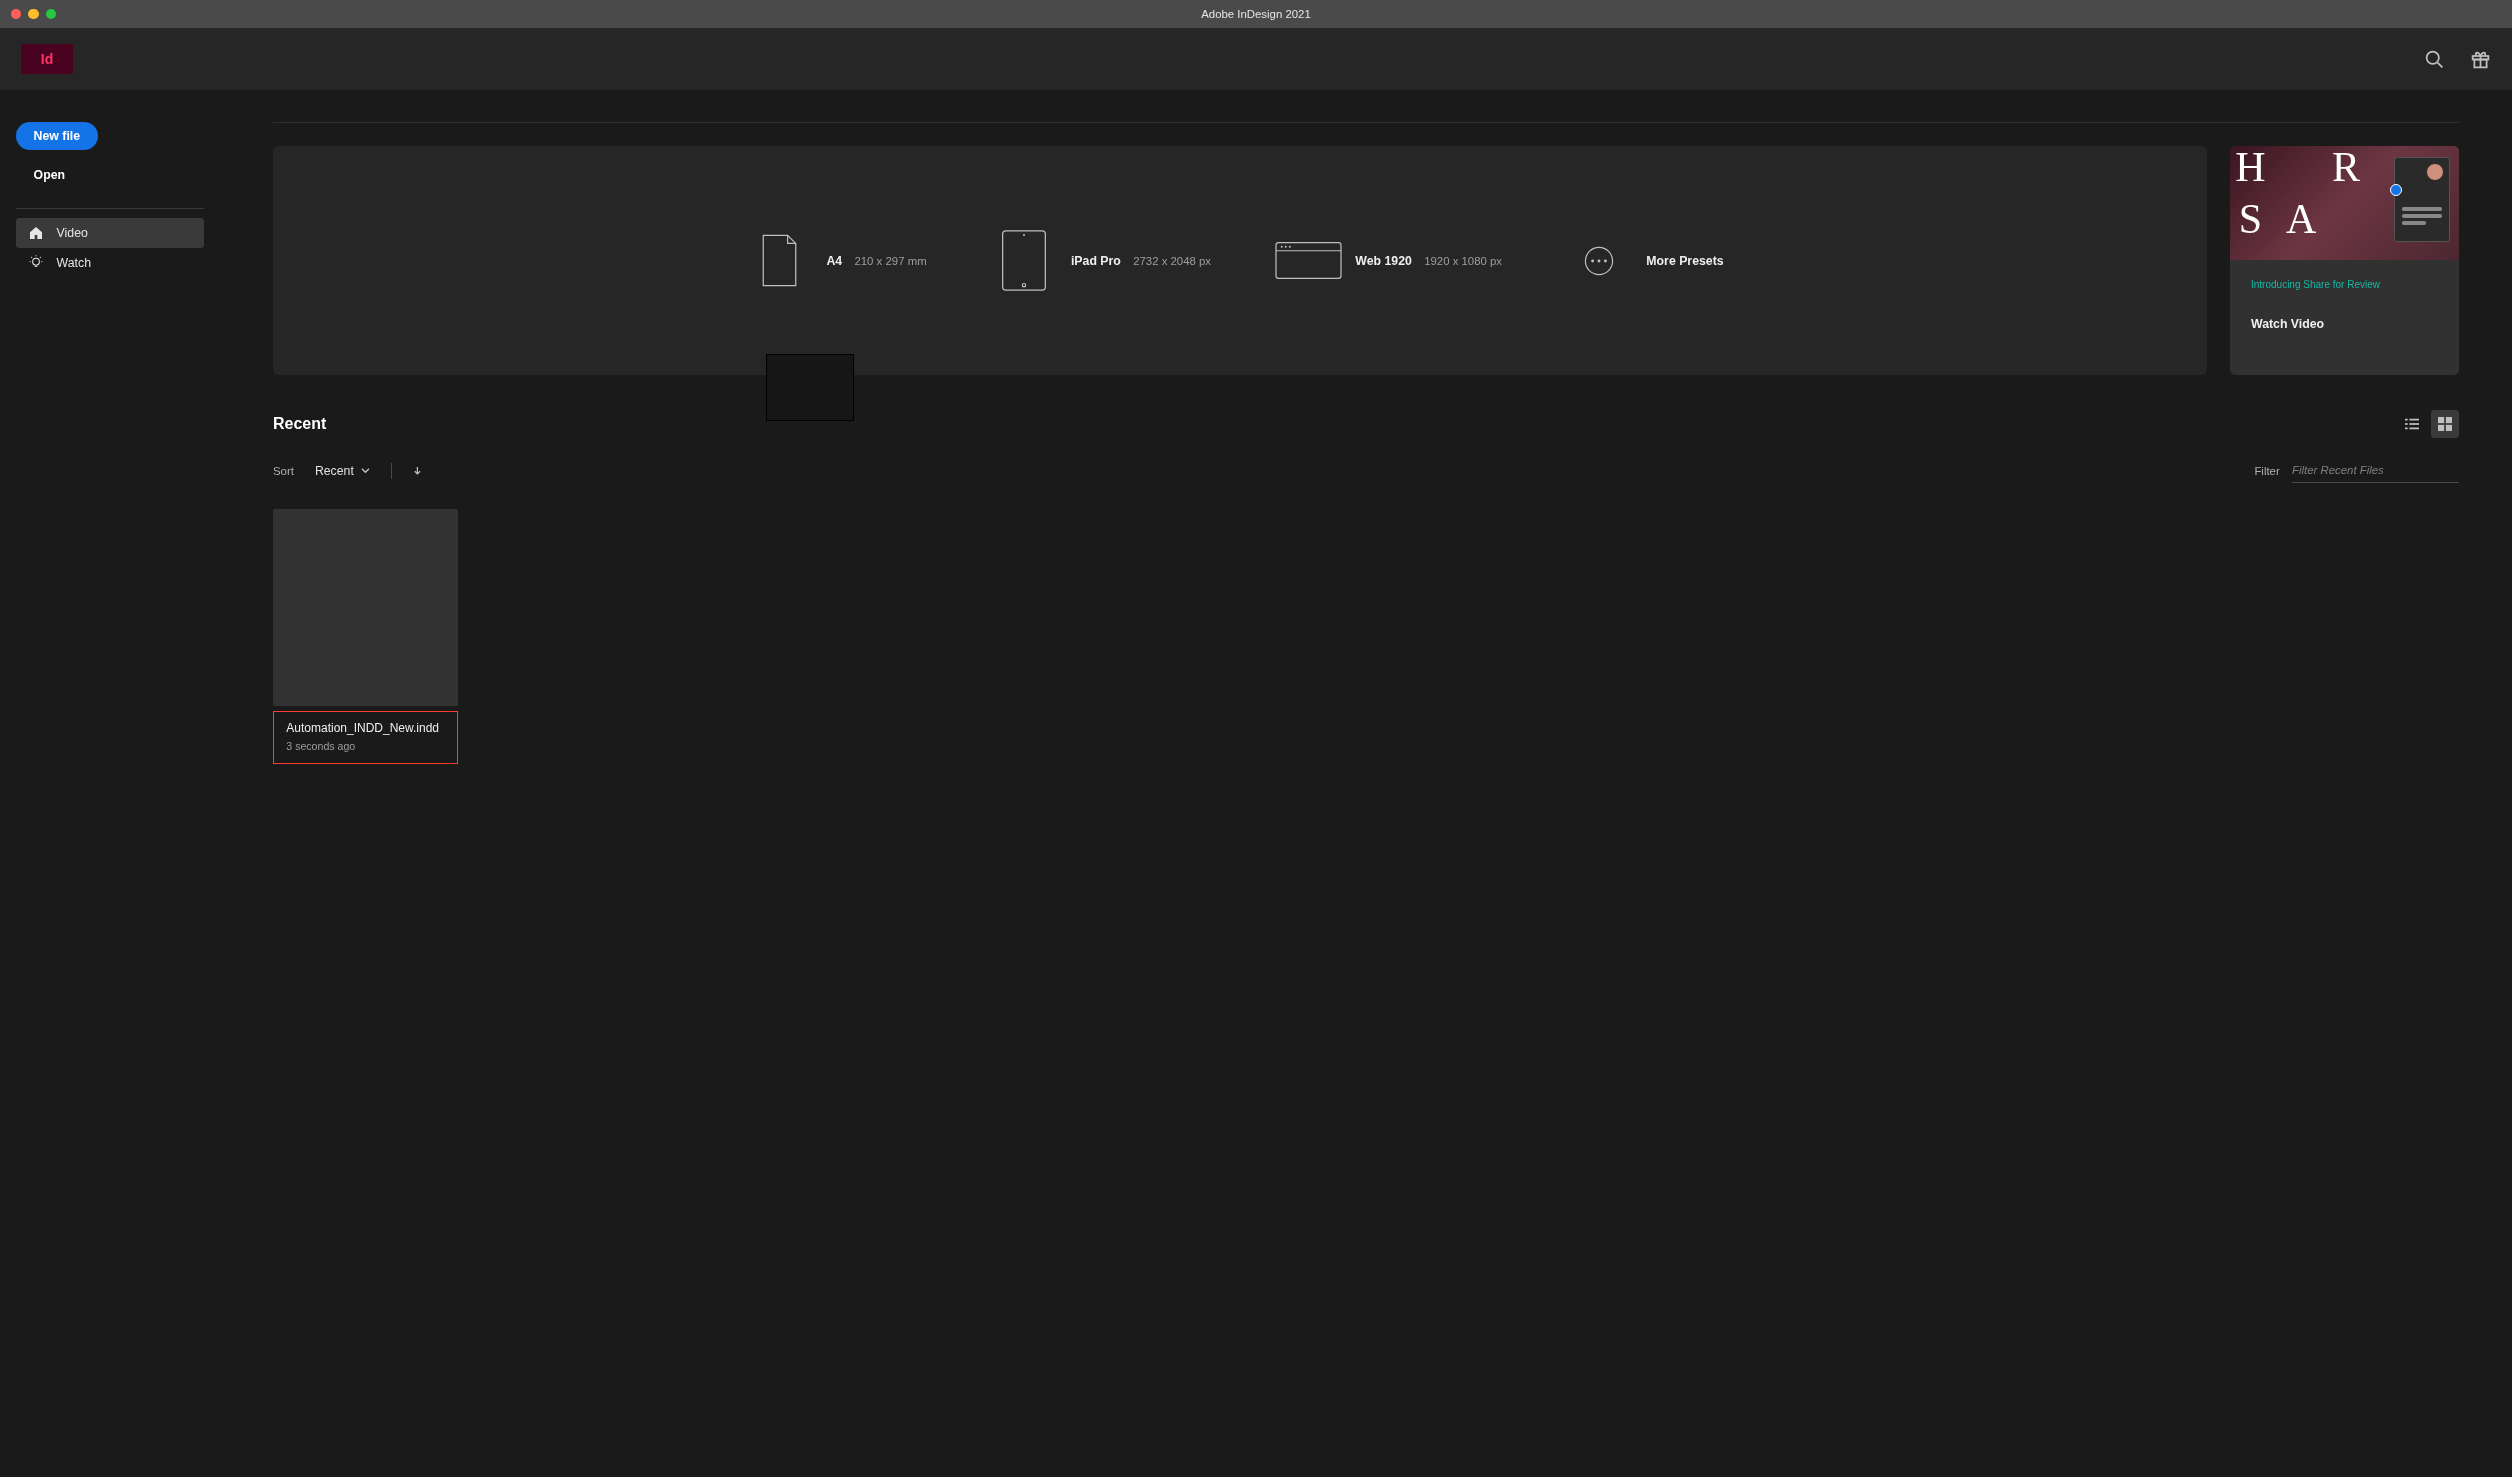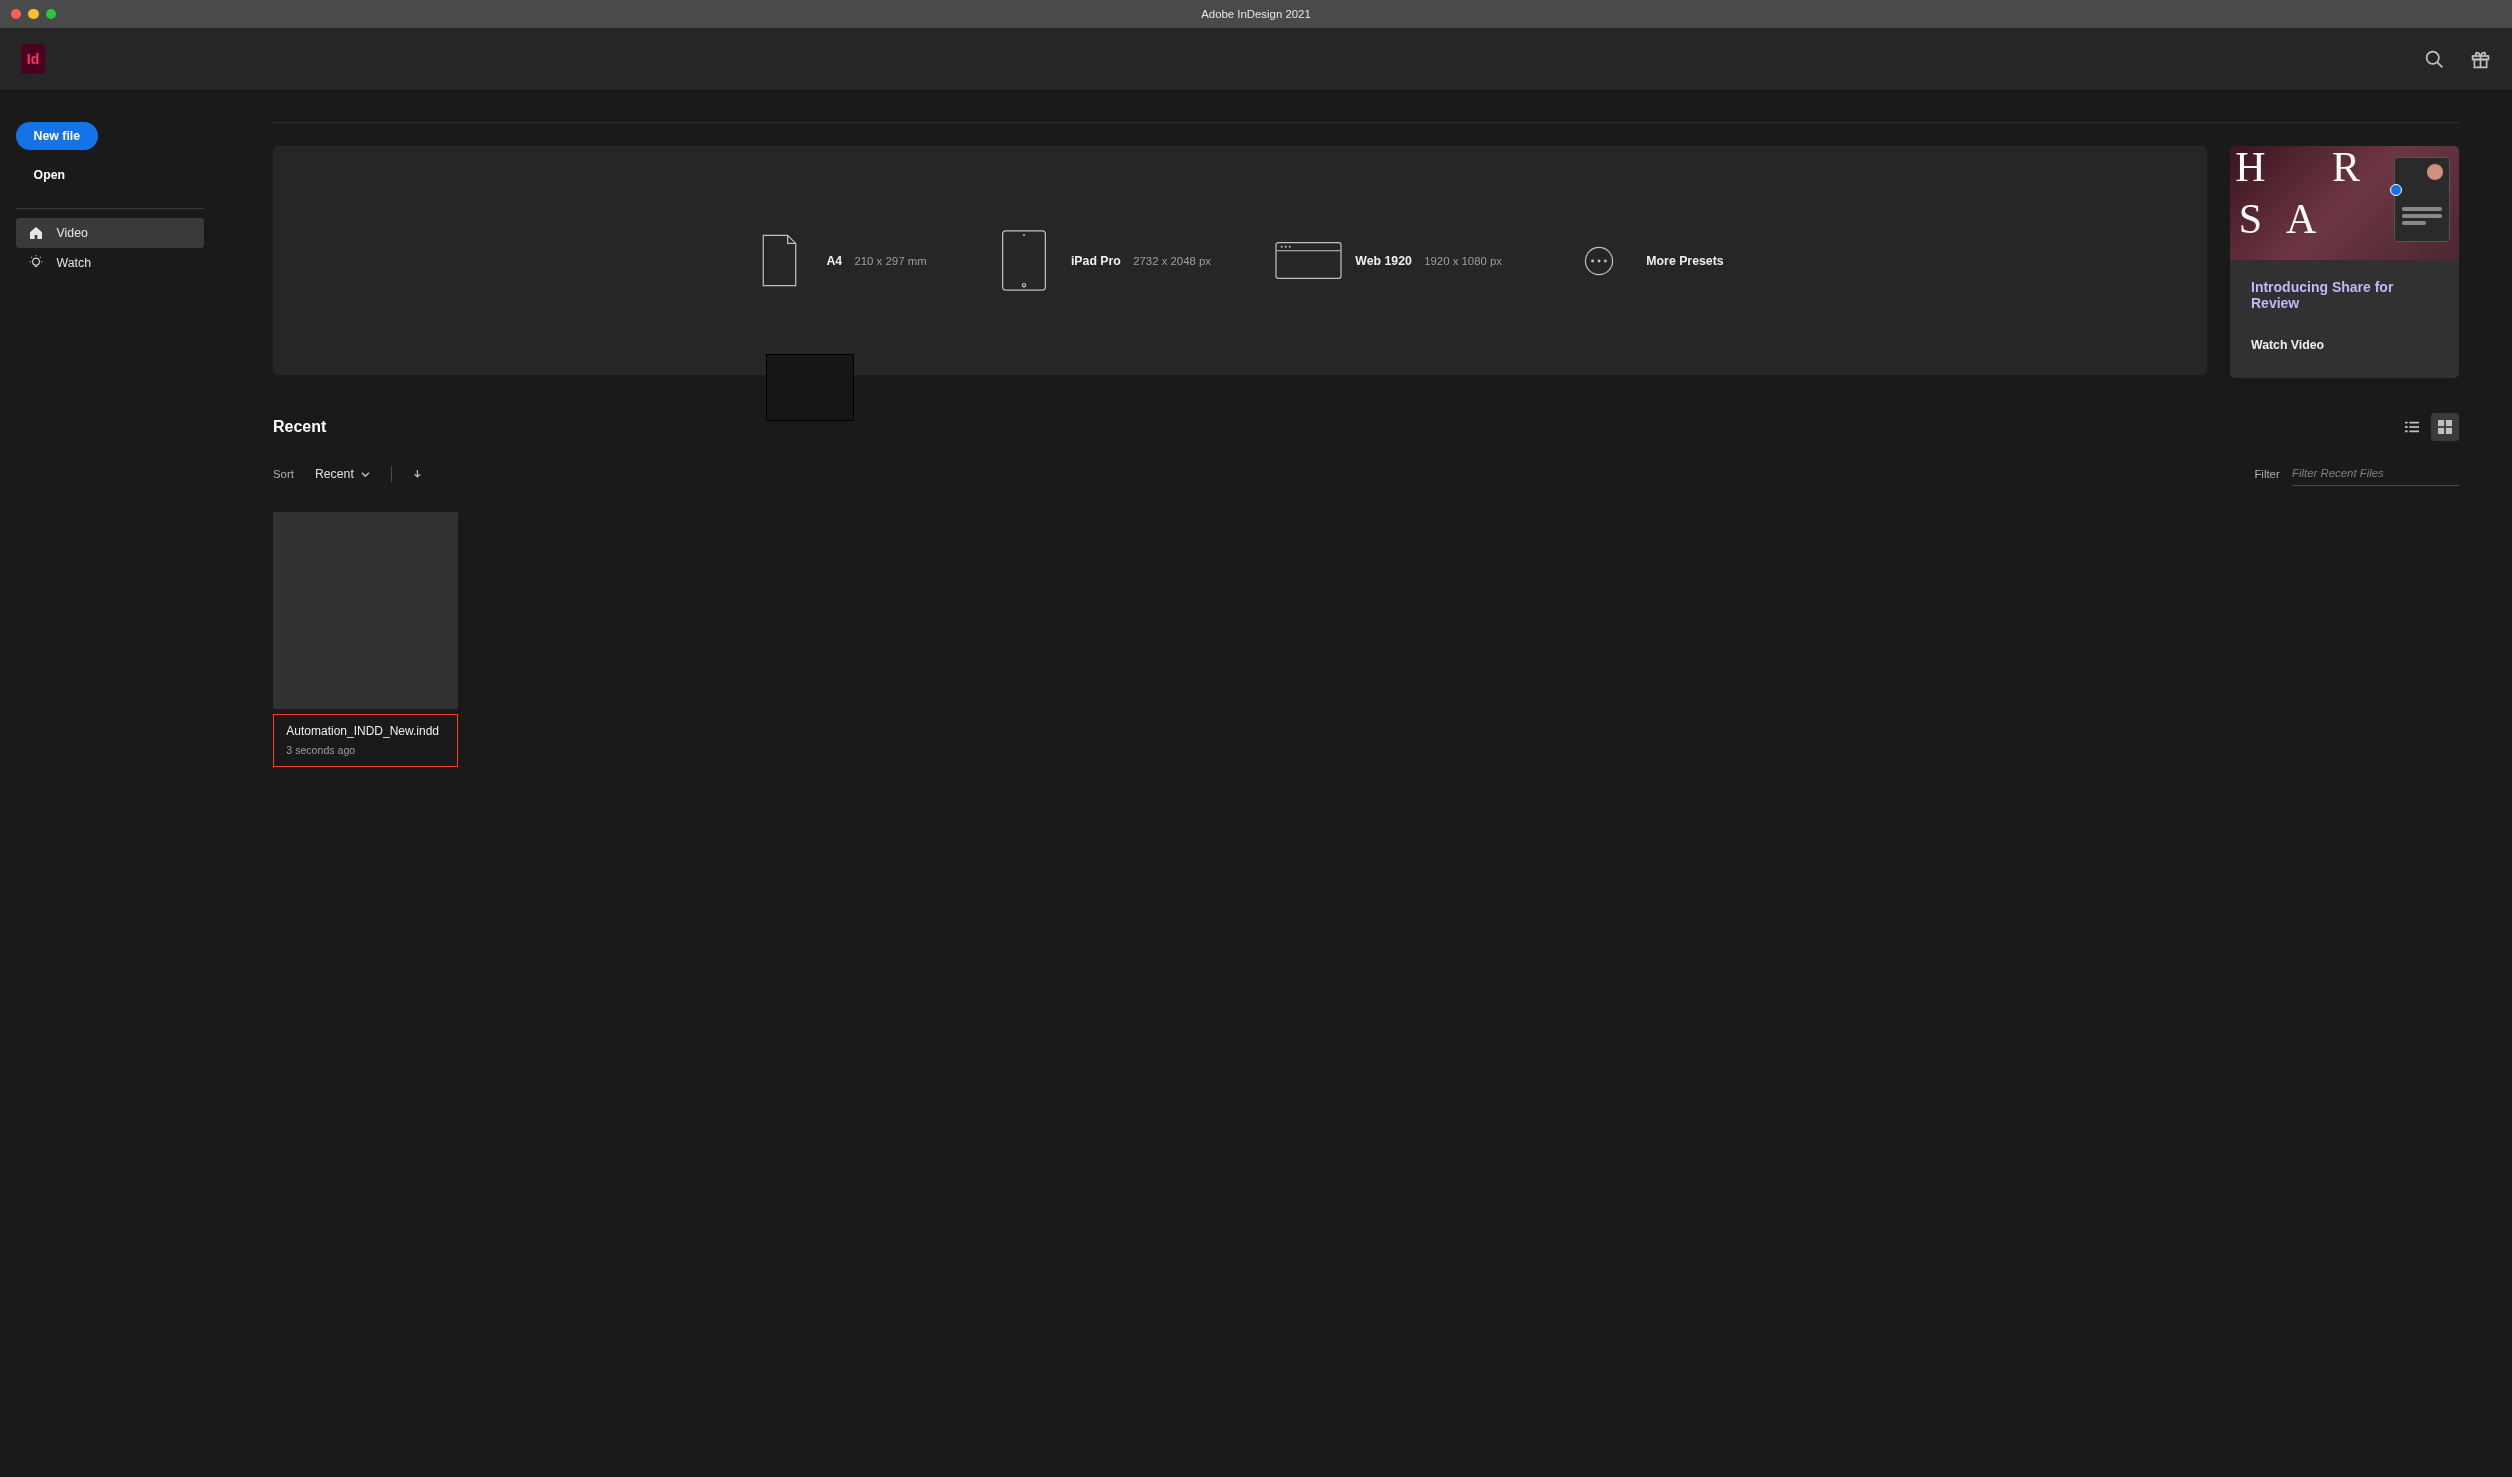--- a/index.html
+++ b/index.html
@@ -10,21 +10,21 @@
   .title-bar { height: 28px; background: #4a4a4a; display: flex; align-items: center; position: relative; }
   .traffic-lights { display: flex; gap: 7px; padding-left: 10.6px; }
   .tl { width: 10.6px; height: 10.6px; border-radius: 50%; }
   .tl.red { background: #ff5f57; }
   .tl.yellow { background: #febc2e; }
   .tl.green { background: #28c840; }
   .title-text { position: absolute; left: 50%; transform: translateX(-50%); font-size: 11.4px; color: #e6e6e6; }
 
   
   .top-bar { height: 62px; background: #262626; display: flex; align-items: center; justify-content: space-between; padding: 0 21px; }
-  .app-logo { width: 24px; height: 30px; background: #49021f; display: flex; align-items: center; justify-content: center; font-weight: 700; font-size: 14px; color: #ff3366; border-radius: 2.6px; }
+  .app-logo { width: 52px; height: 30px; background: #49021f; display: flex; align-items: center; justify-content: center; font-weight: 700; font-size: 14px; color: #ff3366; border-radius: 2.6px; }
   .tool-actions { display: flex; gap: 25px; align-items: center; }
   .tool-actions svg { width: 21px; height: 21px; fill: none; stroke: #c0c0c0; stroke-width: 2; cursor: pointer; }
 
   
   .main-area { flex: 1; display: flex; background: #1a1a1a; }
 
   
   .sidebar { width: 220px; padding: 32px 16px 0; display: flex; flex-direction: column; gap: 0; }
   .btn-primary { background: #1473e6; color: #fff; border: none; border-radius: 16px; padding: 7px 17.6px; font-size: 12.3px; font-weight: 600; cursor: pointer; align-self: flex-start; margin-bottom: 10.6px; }
   .btn-open { background: none; border: none; color: #fff; font-size: 12.3px; font-weight: 600; padding: 7px 17.6px; cursor: pointer; align-self: flex-start; }
@@ -47,21 +47,21 @@
   .promo-card { width: 229px; background: #313131; border-radius: 5.3px; display: flex; flex-direction: column; overflow: hidden; }
   .promo-img { height: 114px; background: linear-gradient(135deg,#3a1520,#6c3642,#4c2731); position: relative; }
   .promo-img .pin-card { position: absolute; right: 8.8px; top: 10.6px; width: 56px; height: 85px; background: #2a2a2a; border: 0.9px solid #555; border-radius: 3.5px; }
   .promo-img .pin-card::before { content: ""; position: absolute; top: 5.3px; right: 5.3px; width: 16px; height: 16px; border-radius: 50%; background: #d09080; border: 1.8px solid #2a2a2a; }
   .promo-img .pin-card .lines { position: absolute; bottom: 12.3px; left: 7px; right: 7px; }
   .promo-img .pin-card .lines span { display: block; height: 3.5px; background: #888; margin-bottom: 3.5px; border-radius: 1.8px; }
   .promo-img .pin-card .lines span:last-child { width: 60%; }
   .promo-img .pin-card .blue { position: absolute; width: 12.3px; height: 12.3px; border-radius: 50%; background: #1473e6; left: -5.3px; top: 26.4px; border: 0.9px solid #fff; }
   .promo-img .letters { position: absolute; font-family: serif; color: #fff; font-size: 42px; font-weight: 300; }
   .promo-body { padding: 19.4px 21px 26.4px; display: flex; flex-direction: column; gap: 26.4px; }
-  .promo-title { font-size: 14px; font-weight: 700; color: #c4b5fd; }
+  .promo-title { font-size: 10px; font-weight: 400; color: #14b8a6; }
   .promo-link { font-size: 12.3px; font-weight: 600; color: #f0f0f0; cursor: pointer; }
 
   
   .float-box { position: absolute; left: 546px; top: 264px; width: 88px; height: 67px; border: 0.9px solid #000; background: #161616; }
 
   
   .recent-header { display: flex; align-items: center; justify-content: space-between; margin-top: 35px; }
   .recent-title { font-size: 16px; font-weight: 700; }
   .view-toggle { display: flex; gap: 5.3px; }
   .view-btn { width: 28px; height: 28px; display: flex; align-items: center; justify-content: center; border-radius: 3.5px; cursor: pointer; }

